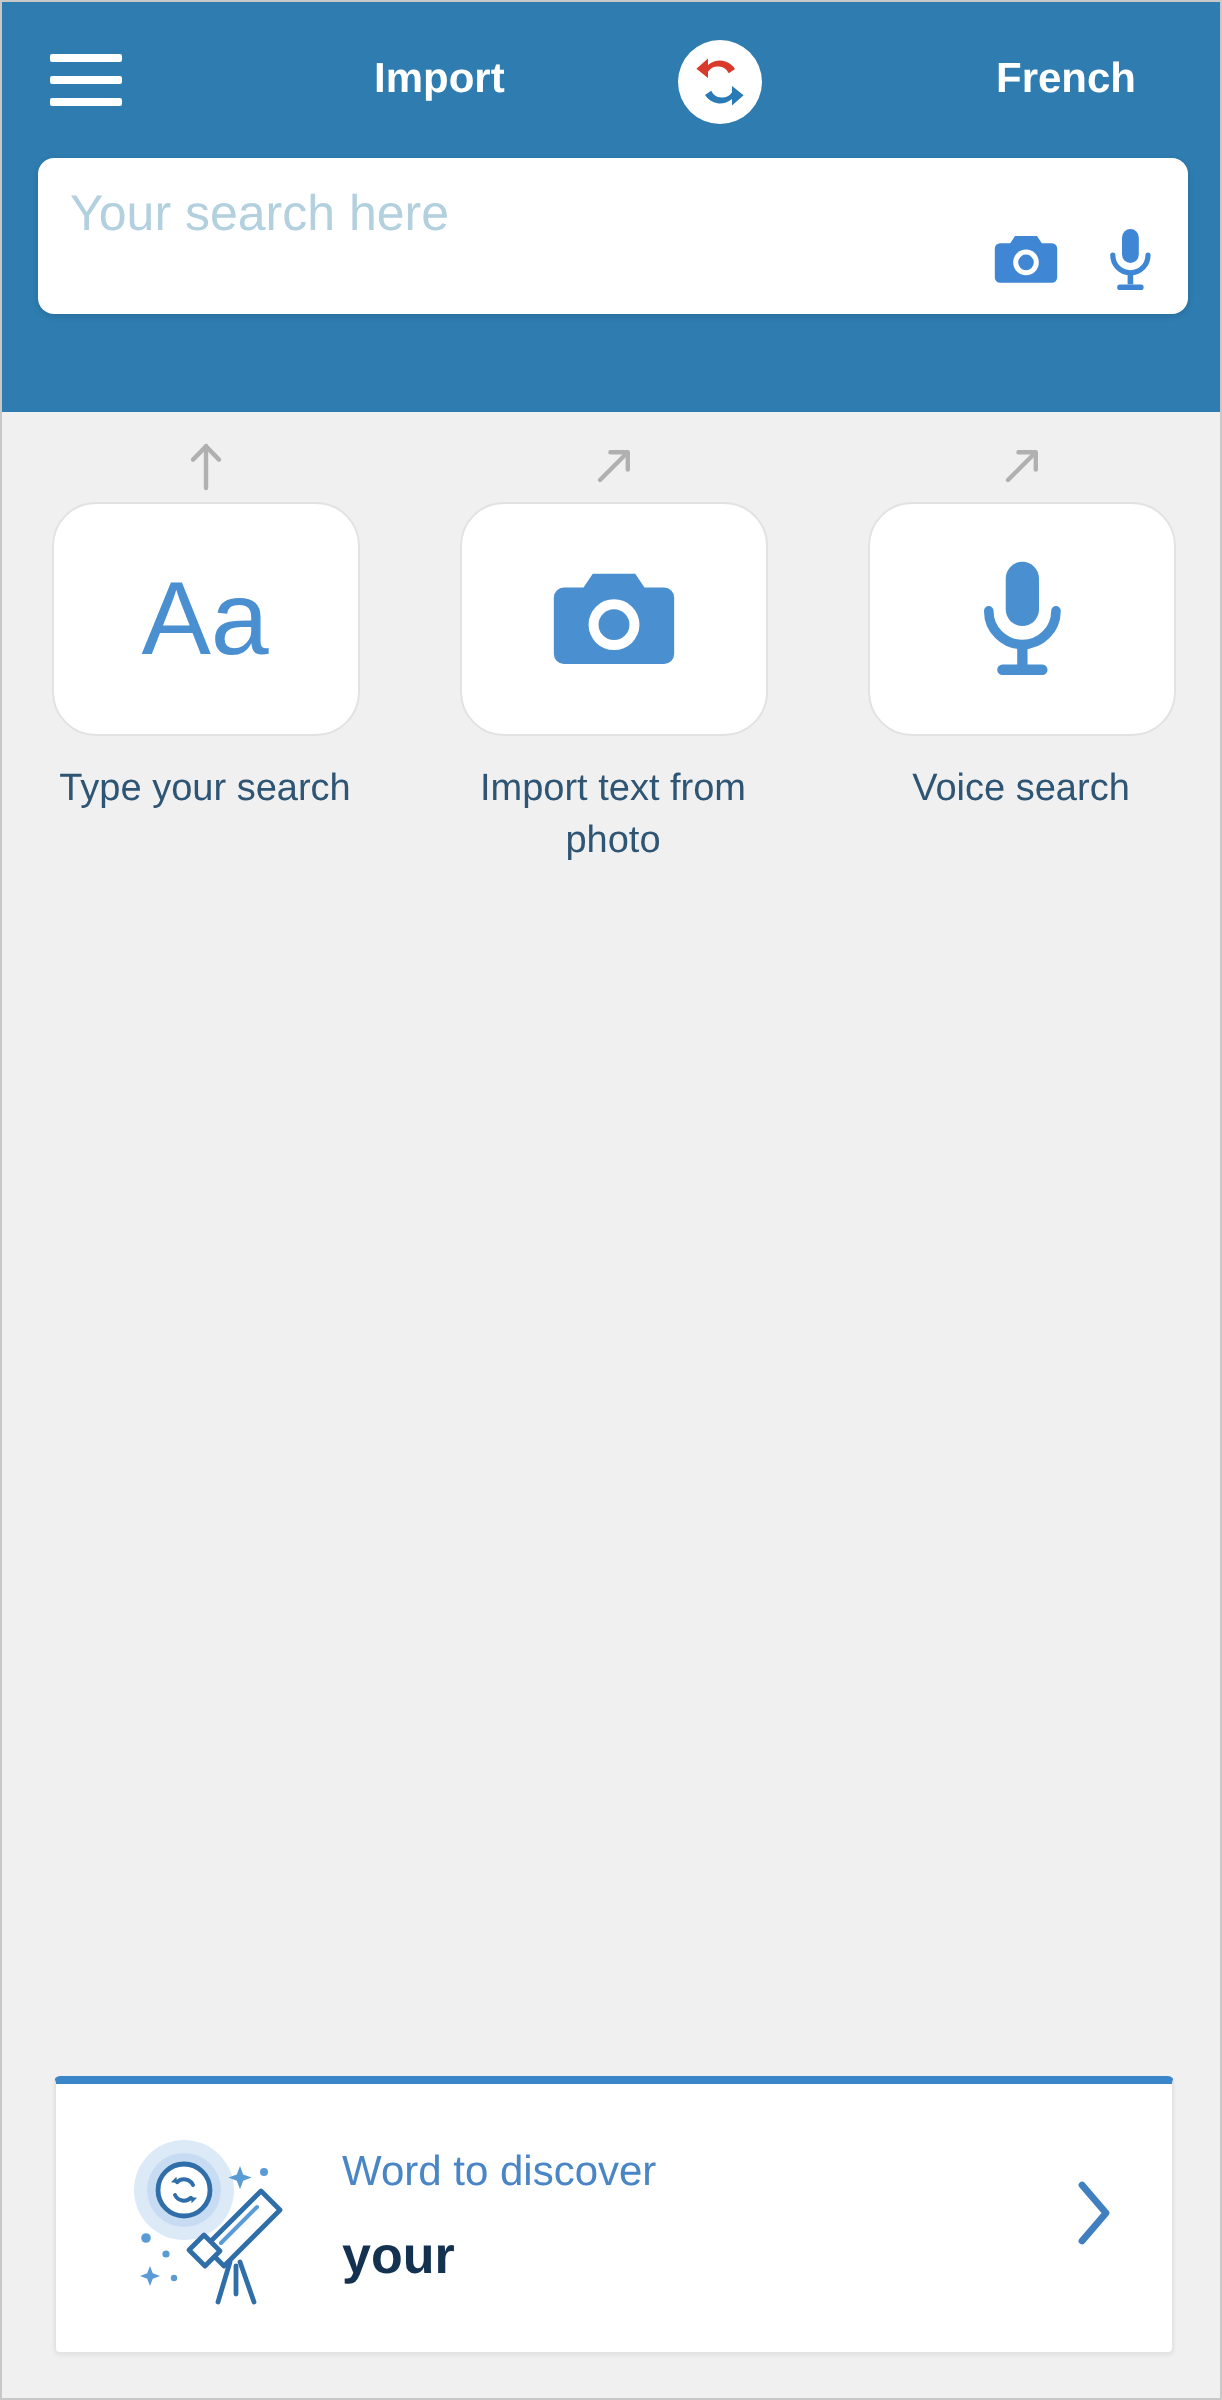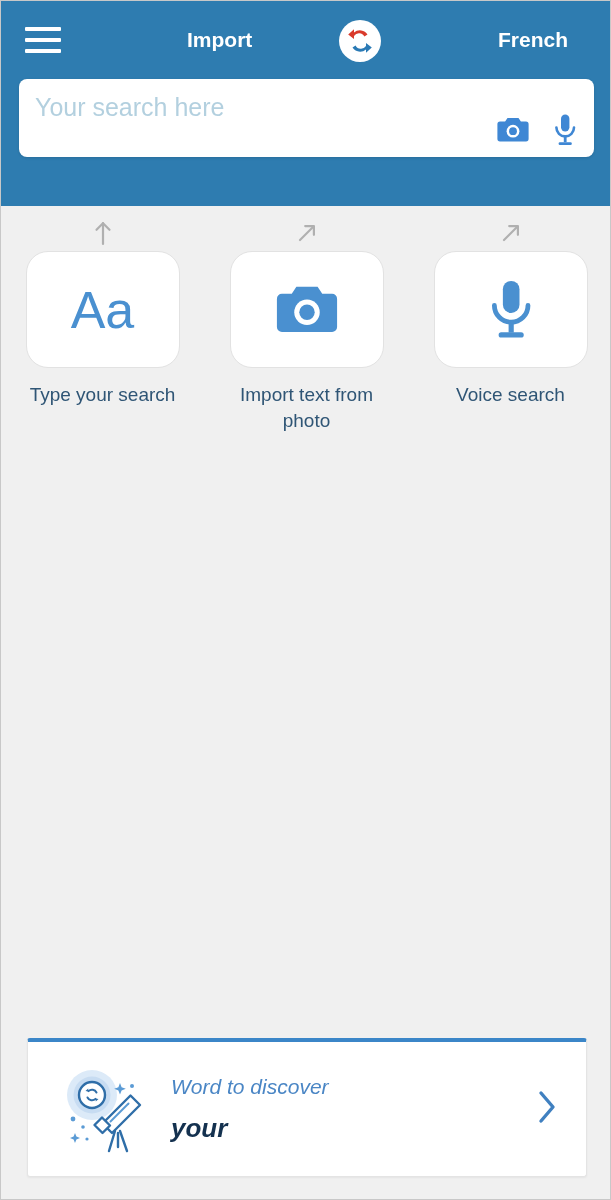--- a/index.html
+++ b/index.html
@@ -195,21 +195,20 @@
     transform: translateY(-50%);
     width: 96px;
     height: 96px;
   }
 
   .word-texts {
     position: absolute;
     left: 143px;
     top: 50%;
     transform: translateY(-50%);
-    font-style: italic;
   }
 
   .word-kicker {
     font-size: 21px;
     color: #4a86c5;
     margin-bottom: 14px;
   }
 
   .word-term {
     font-size: 26px;

